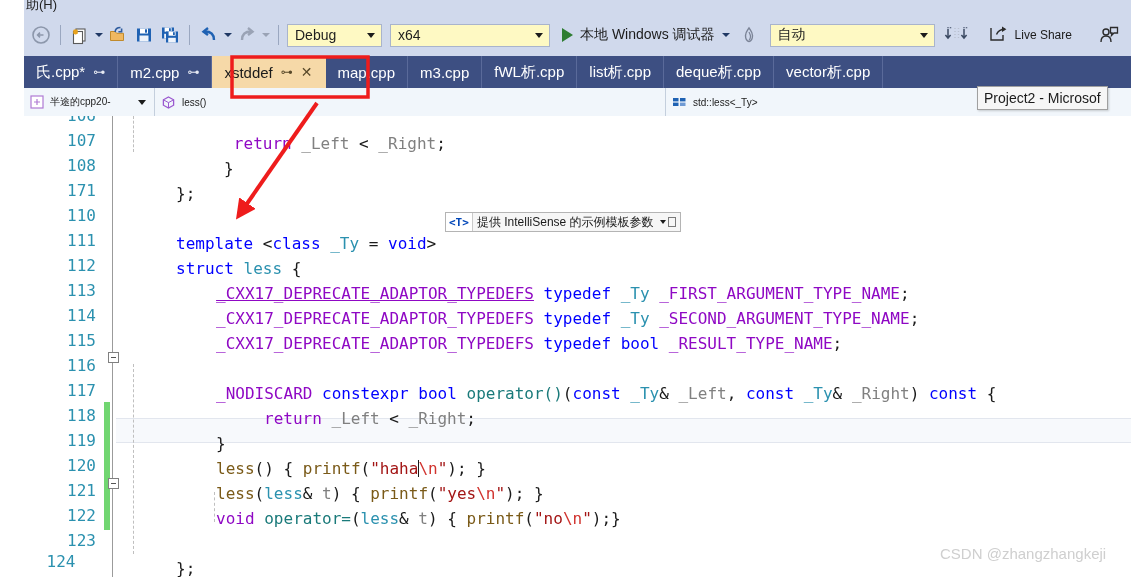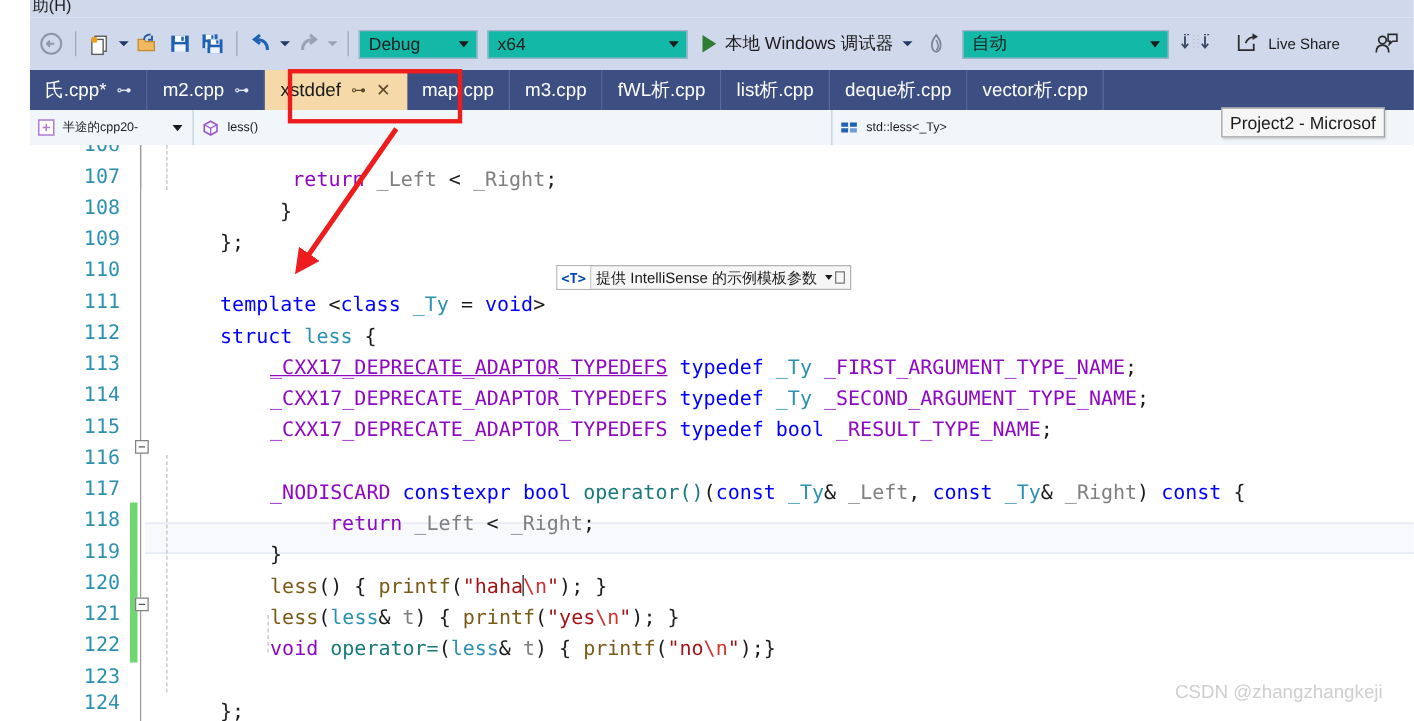--- a/index.html
+++ b/index.html
@@ -33,21 +33,21 @@
   .tb-icon svg{display:block;}
   .tb-caret{
     width:12px;height:26px;display:flex;align-items:center;justify-content:center;
   }
   .tb-caret::after{
     content:"";border-left:4px solid transparent;border-right:4px solid transparent;
     border-top:4px solid #1f3864;
   }
   .tb-caret.dim::after{border-top-color:#9aa3b5;}
   .combo{
-    height:23px;background:#14b8a6;border:1px solid #a9b4cc;
+    height:23px;background:#fef9c3;border:1px solid #a9b4cc;
     display:flex;align-items:center;justify-content:space-between;
     font-size:14px;color:#1e1e1e;padding:0 4px 0 7px;box-sizing:border-box;
   }
   .combo .cb-caret{
     width:12px;height:100%;display:flex;align-items:center;justify-content:center;
   }
   .combo .cb-caret::after{
     content:"";border-left:4px solid transparent;border-right:4px solid transparent;
     border-top:5px solid #1b1b1b;
   }
@@ -431,36 +431,36 @@
   </div>
 
   <div class="editor">
 
     <div class="curline" style="top:302px;"></div>
 
     <div class="gutter" id="gutter">
         <div class="ln" style="top: -10px;">106</div>
         <div class="ln" style="top: 15px;">107</div>
         <div class="ln" style="top: 40px;">108</div>
-        <div class="ln" style="top: 65px;">109</div>
+        <div class="ln" style="top: 65px;">171</div>
         <div class="ln" style="top: 90px;">110</div>
         <div class="ln" style="top: 115px;">111</div>
         <div class="ln" style="top: 140px;">112</div>
         <div class="ln" style="top: 165px;">113</div>
         <div class="ln" style="top: 190px;">114</div>
         <div class="ln" style="top: 215px;">115</div>
         <div class="ln" style="top: 240px;">116</div>
         <div class="ln" style="top: 265px;">117</div>
         <div class="ln" style="top: 290px;">118</div>
         <div class="ln" style="top: 315px;">119</div>
         <div class="ln" style="top: 340px;">120</div>
         <div class="ln" style="top: 365px;">121</div>
         <div class="ln" style="top: 390px;">122</div>
         <div class="ln" style="top: 415px;">123</div>
-        <div class="ln" style="top: 436px;">124</div>
+        <div class="ln" style="top: 436px; text-align: center;">124</div>
       </div>
 
     <div class="changebar" style="top:286px;height:128px;"></div>
 
     <div class="vline" style="left:88px;top:0;height:461px;"></div>
 
     <div class="vline" style="left:88px;top:0;height:34px;"></div>
 
     <div class="collapse" style="left:84px;top:236px;"></div>
     <div class="collapse" style="left:84px;top:362px;"></div>

